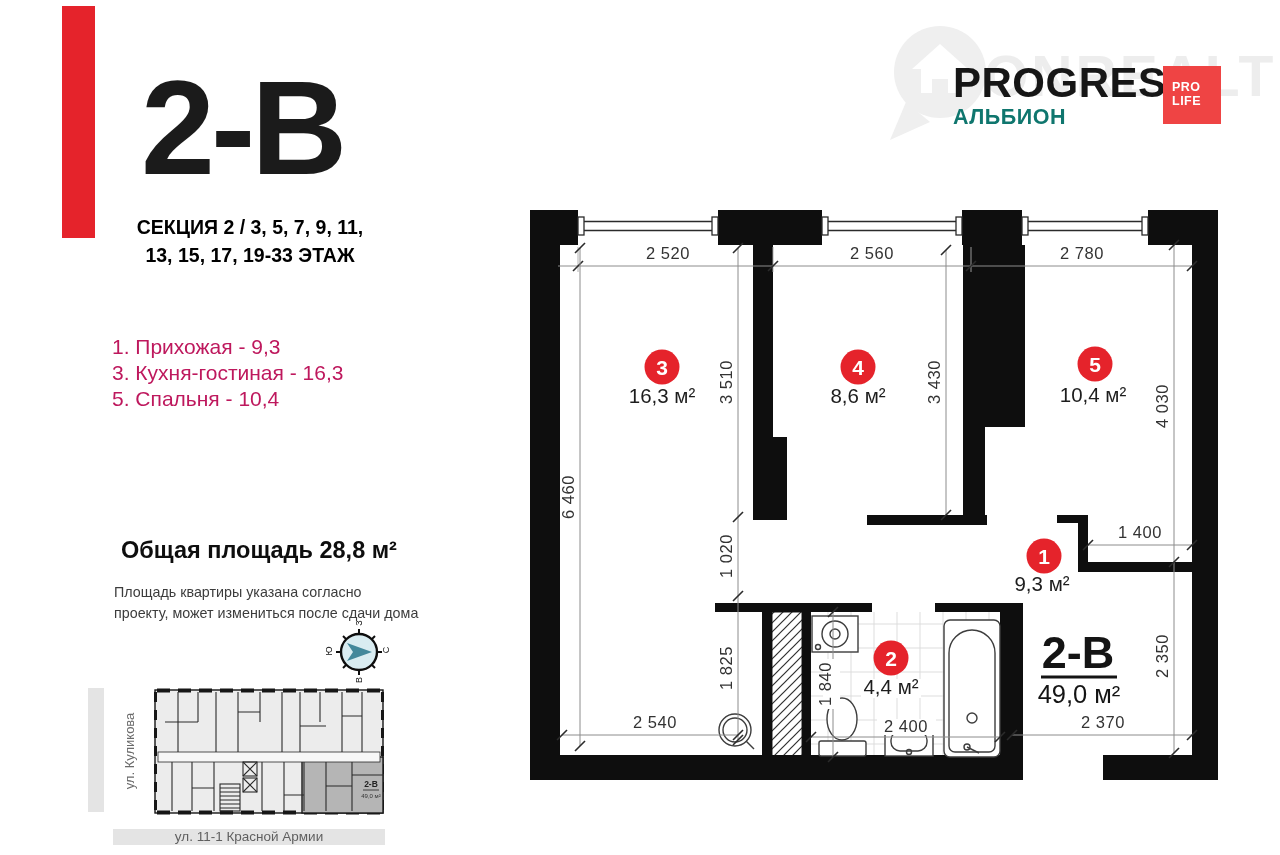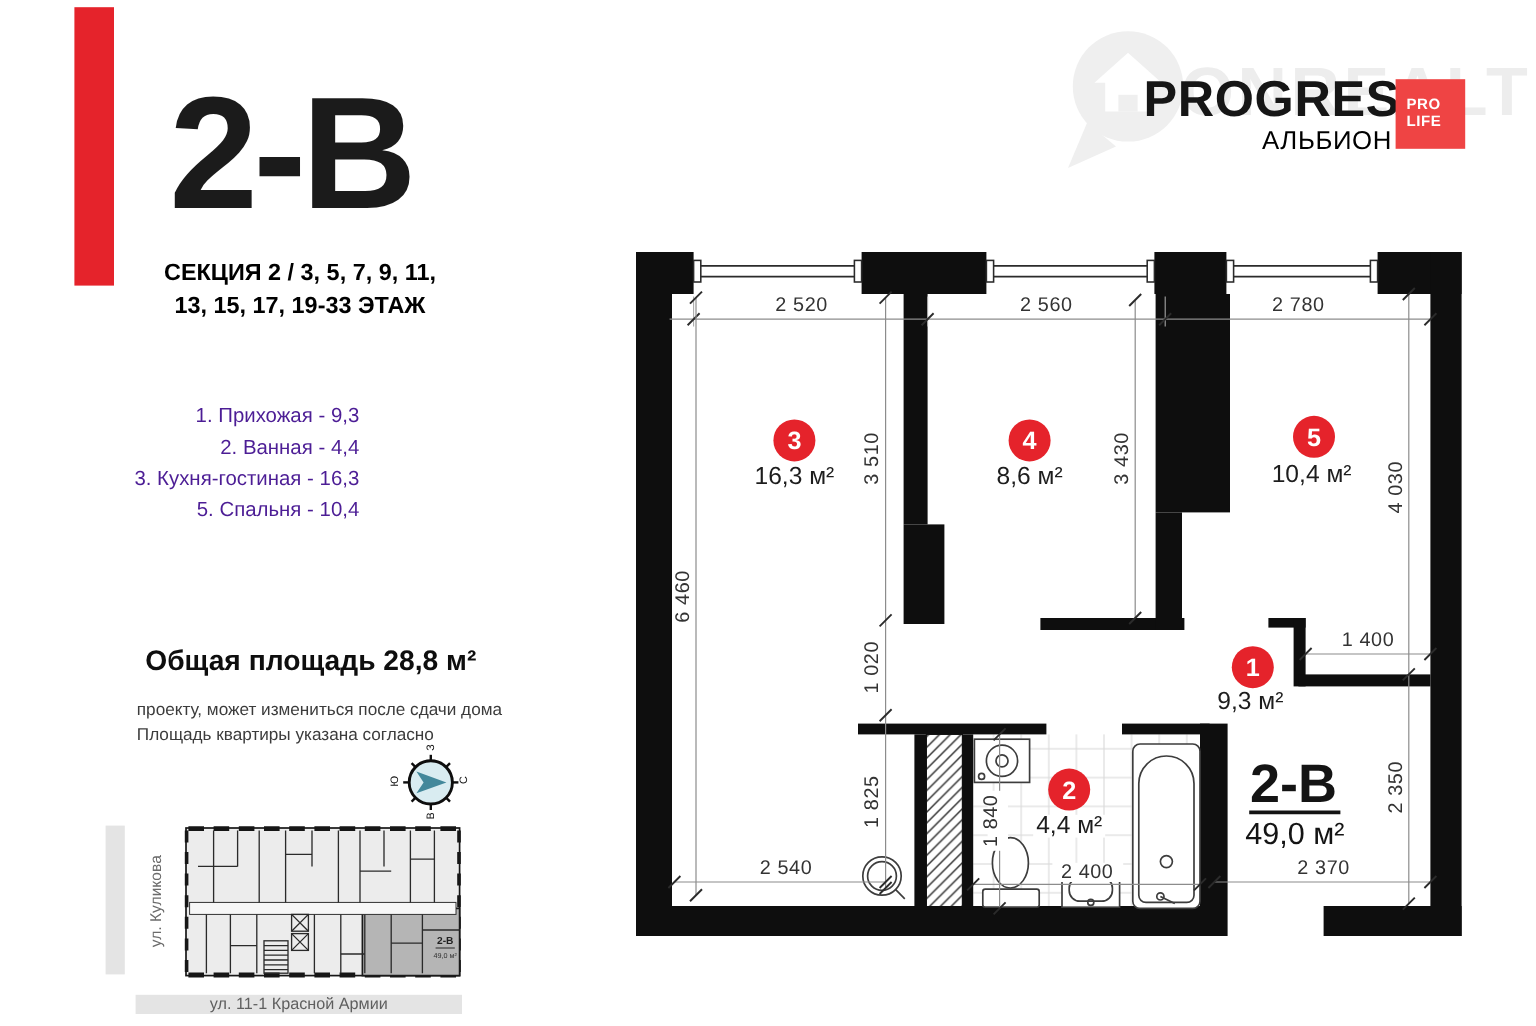--- a/index.html
+++ b/index.html
@@ -5,25 +5,25 @@
   html,body{margin:0;padding:0;}
   body{
     width:1280px;height:855px;position:relative;background:#ffffff;
     font-family:"Liberation Sans","DejaVu Sans",sans-serif;overflow:hidden;
     -webkit-font-smoothing:antialiased;
   }
   .abs{position:absolute;}
   .redbar{left:62px;top:6px;width:33px;height:232px;background:#e5232b;}
   .unit-title{left:141px;top:62px;font-size:133px;font-weight:700;letter-spacing:-4px;color:#1b1b1b;line-height:1;text-align:center;}
   .section{left:118px;top:213px;width:264px;text-align:center;font-size:19.5px;font-weight:700;line-height:1.45;color:#000000;}
-  .room-list{left:112px;top:334px;font-size:17px;line-height:26.1px;color:#4c1d95;text-align:right;}
+  .room-list{left:112px;top:334px;font-size:21px;line-height:26.1px;color:#be185d;}
   .total{left:121px;top:537px;font-size:23.5px;font-weight:700;color:#0e0e0e;}
   .disclaimer{left:114px;top:582px;font-size:14.3px;line-height:20.5px;color:#3c3c3c;}
   .brand{left:953px;top:62px;width:207px;font-size:42px;font-weight:700;letter-spacing:0.5px;color:#161616;line-height:1;}
-  .brand-sub{left:953px;top:105px;width:207px;text-align:right;font-size:21.5px;font-weight:400;letter-spacing:0.5px;color:#000000;}
+  .brand-sub{left:953px;top:105px;width:207px;font-size:21.5px;font-weight:700;letter-spacing:0.5px;color:#0f766e;}
   .badge{left:1163px;top:66px;width:58px;height:58px;background:#ef4444;color:#fff;
          font-size:12.5px;font-weight:700;line-height:13.5px;letter-spacing:0.5px;box-sizing:border-box;padding:15px 0 0 9px;}
   svg text{font-family:"Liberation Sans","DejaVu Sans",sans-serif;}
   .w{fill:#0e0e0e;}
   .dim{stroke:#8c8c8c;stroke-width:1;}
   .ext{stroke:#a9a9a9;stroke-width:0.9;}
   .tick{stroke:#2b2b2b;stroke-width:1.6;}
   .dtxt{font-size:16.5px;fill:#333;letter-spacing:0.5px;}
   .fix{fill:#ffffff;stroke:#3d3d3d;stroke-width:1.4;}
   .fixl{fill:none;stroke:#3d3d3d;stroke-width:1.4;}
@@ -281,28 +281,27 @@
 </svg>
 
 <div class="abs redbar"></div>
 <div class="abs unit-title">2-B</div>
 <div class="abs section">
   <div>СЕКЦИЯ 2 / 3, 5, 7, 9, 11,</div>
   <div>13, 15, 17, 19-33 ЭТАЖ</div>
 </div>
 <div class="abs room-list">
   <div>1. Прихожая - 9,3</div>
-  <div>2. Ванная - 4,4</div>
   <div>3. Кухня-гостиная - 16,3</div>
   <div>5. Спальня - 10,4</div>
 </div>
 <div class="abs total">Общая площадь 28,8 м²</div>
 <div class="abs disclaimer">
+  <div>Площадь квартиры указана согласно</div>
   <div>проекту, может измениться после сдачи дома</div>
-  <div>Площадь квартиры указана согласно</div>
 </div>
 
 <div class="abs brand">PROGRESS</div>
 <div class="abs brand-sub">АЛЬБИОН</div>
 <div class="abs badge">
   <div>PRO</div>
   <div>LIFE</div>
 </div>
 
 </body></html>

